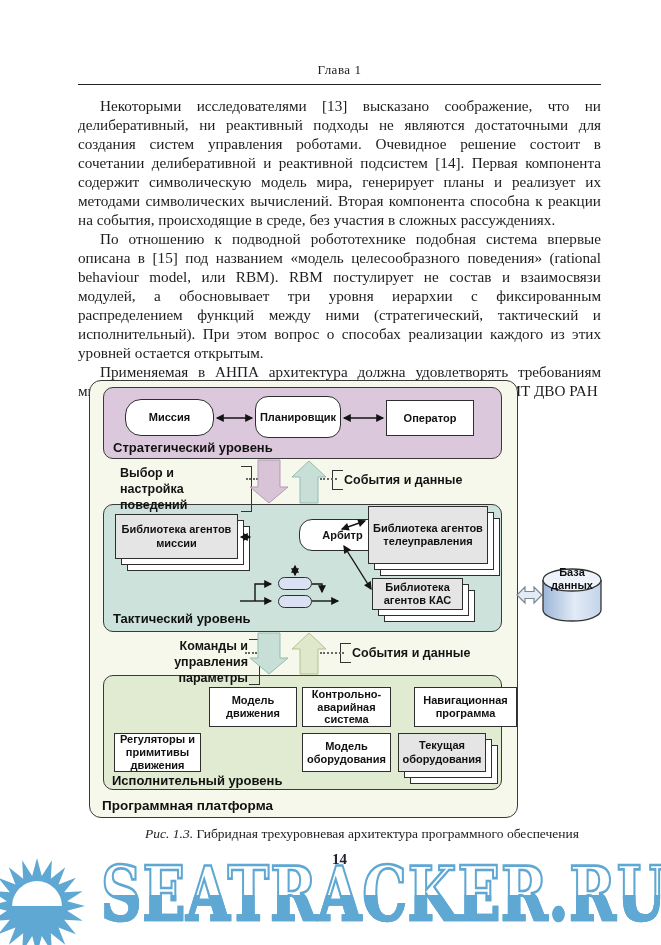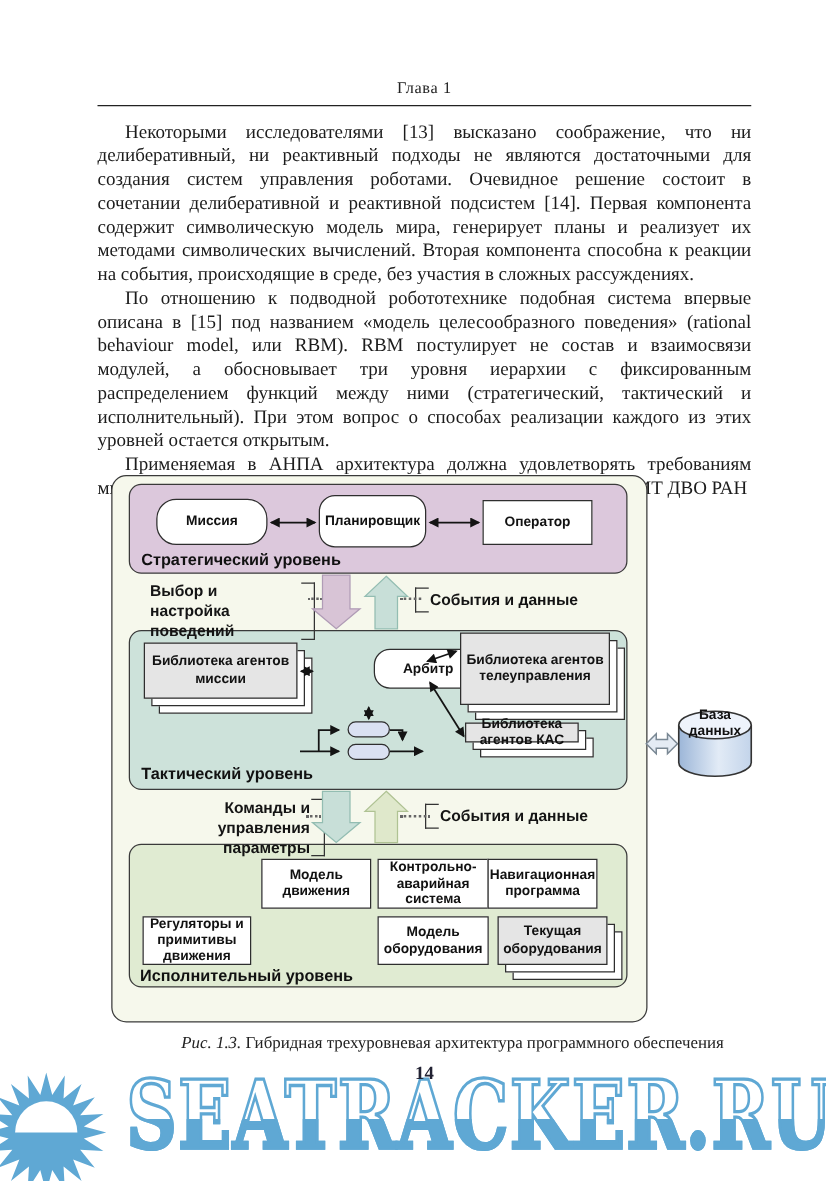--- a/index.html
+++ b/index.html
@@ -129,21 +129,21 @@
   <div class="dbox rnd" style="left:253px;top:519px;width:87px;height:32px;margin-left:46px;">
       <span>Арбитр</span>
     </div>
   <div class="stack" style="left:368px;top:506px;width:120px;height:58px;">
     <div class="layer l2"></div>
       <div class="layer l1"></div>
     <div class="front">
         <span>Библиотека агентов телеуправления</span>
       </div>
   </div>
-  <div class="stack" style="left:372px;top:578px;width:91px;height:16px;">
+  <div class="stack" style="left:372px;top:578px;width:91px;height:32px;">
     <div class="layer l2"></div>
       <div class="layer l1"></div>
     <div class="front">
         <span>Библиотека агентов КАС</span>
       </div>
   </div>
   <div class="pill" style="left:278px;top:577px;"></div>
   <div class="pill" style="left:278px;top:595px;"></div>
   <div class="lvl-label" style="left:113px;top:611px;">Тактический уровень</div>
 
@@ -157,38 +157,39 @@
   </div>
   <div class="dots" style="left:245px;top:652px;width:12px;"></div>
   <div class="dots" style="left:320px;top:652px;width:24px;"></div>
 
   <div class="dbox" style="left:209px;top:687px;width:88px;height:40px;">
       <span>Модель движения</span>
     </div>
   <div class="dbox" style="left:302px;top:687px;width:89px;height:40px;">
       <span>Контрольно-аварийная система</span>
     </div>
-  <div class="dbox" style="left:390px;top:687px;width:88px;height:40px;">
+  <div class="dbox" style="left:414px;top:687px;width:103px;height:40px;">
       <span>Навигационная программа</span>
     </div>
 
   <div class="dbox" style="left:114px;top:733px;width:87px;height:39px;">
       <span>Регуляторы и примитивы движения</span>
     </div>
   <div class="dbox" style="left:302px;top:733px;width:89px;height:39px;">
       <span>Модель оборудования</span>
     </div>
   <div class="stack" style="left:398px;top:733px;width:88px;height:39px;">
     <div class="layer l2"></div>
       <div class="layer l1"></div>
     <div class="front">
         <span>Текущая оборудования</span>
       </div>
   </div>
   <div class="lvl-label" style="left:112px;top:773px;">Исполнительный уровень</div>
+  <div class="lvl-label" style="left:102px;top:798px;font-size:13.5px;">Программная платформа</div>
 
   <div class="db-label">База данных</div>
 
   <svg class="overlay" width="661" height="945" viewBox="0 0 661 945">
     <defs>
       <marker id="ah" viewBox="0 0 10 10" refX="8.5" refY="5" markerUnits="userSpaceOnUse" markerWidth="9" markerHeight="8" orient="auto-start-reverse">
         <path d="M0,0 L10,5 L0,10 z" fill="#141414"></path>
       </marker>
       <linearGradient id="cyl" x1="0" y1="0" x2="1" y2="0">
         <stop offset="0" stop-color="#9cb6d8"></stop>

